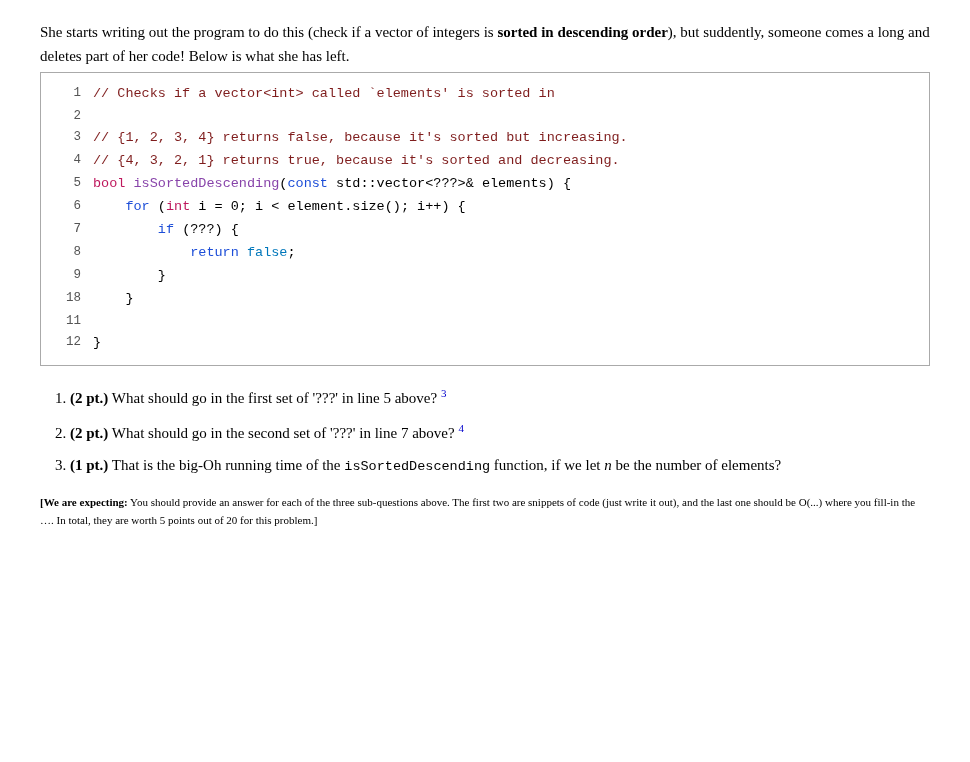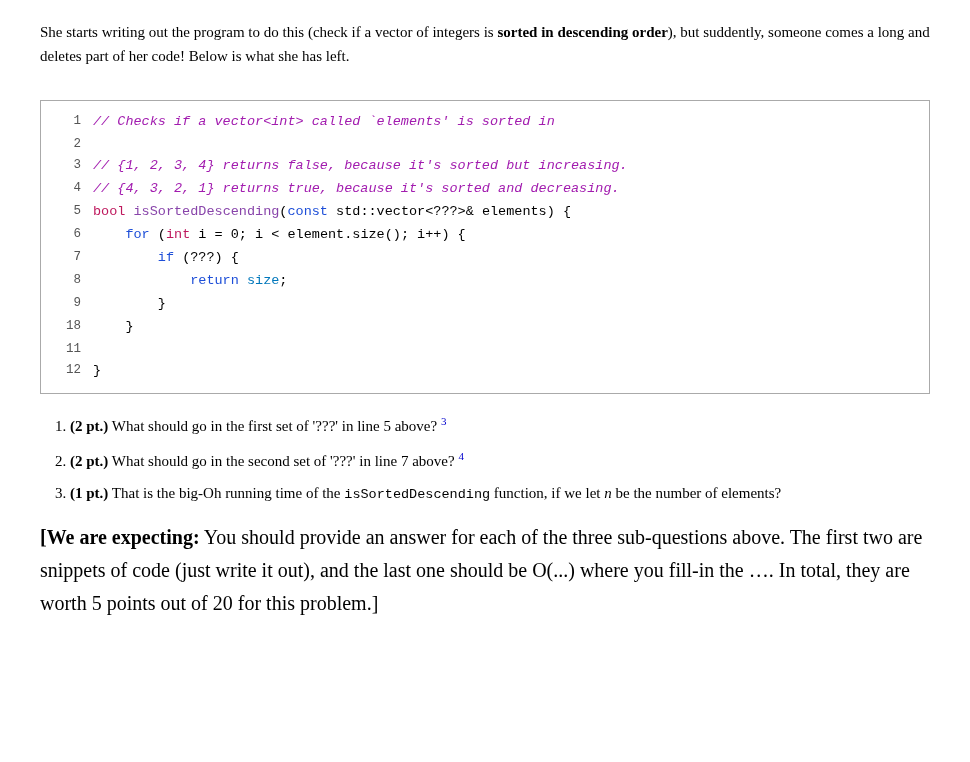--- a/index.html
+++ b/index.html
@@ -13,21 +13,21 @@
       font-family: Georgia, 'Times New Roman', serif;
       font-size: 15px;
       color: #000000;
       padding: 20px 40px;
       width: 970px;
       min-height: 762px;
     }
 
     .intro-text {
       line-height: 1.6;
-      margin-bottom: 32px;
+      margin-bottom: 4px;
       font-size: 15px;
       font-family: Liberation Serif, serif;
     }
 
     .code-block {
       border: 1px solid #aaaaaa;
       margin: 0 0 18px 0;
       padding: 10px 0;
       font-family: 'Courier New', Courier, monospace;
       font-size: 13.5px;
@@ -48,21 +48,21 @@
       flex-shrink: 0;
       font-size: 12.5px;
       user-select: none;
     }
 
     .code-content {
       color: #000000;
     }
 
     
-    .c-comment { color: #a21caf; font-style: italic; }
+    .c-comment { color: #7f1d1d; }
     .c-keyword { color: #1d4ed8; }
     .c-type { color: #be185d; }
     .c-func { color: #8844aa; }
     .c-normal { color: #000000; }
     .c-bool-val { color: #0077bb; }
 
     .questions-section {
       margin-top: 4px;
       font-size: 15px;
       line-height: 1.65;
@@ -92,21 +92,21 @@
       margin-top: 40px;
     }
 
     .code-inline {
       font-family: 'Courier New', Courier, monospace;
       font-size: 13.5px;
     }
 
     .expect-block {
       margin-top: 14px;
-      font-size: 20px;
+      font-size: 11px;
       line-height: 1.65;
     }
   </style>
 </head>
 <body>
 
 <div class="intro-text">
   <span>She starts writing out the program to do this (check if a vector of integers is </span><strong>sorted in descending order</strong><span>), but suddently, someone comes a long and deletes part of her code! Below is what she has left.</span>
 </div>
 
@@ -148,21 +148,21 @@
   <div class="code-line">
     <span class="line-num">7</span>
     <span class="code-content">
       &nbsp;&nbsp;&nbsp;&nbsp;&nbsp;&nbsp;&nbsp;&nbsp;<span class="c-keyword">if</span> <span class="c-normal">(???) {</span>
     </span>
   </div>
 
   <div class="code-line">
     <span class="line-num">8</span>
     <span class="code-content">
-      &nbsp;&nbsp;&nbsp;&nbsp;&nbsp;&nbsp;&nbsp;&nbsp;&nbsp;&nbsp;&nbsp;&nbsp;<span class="c-keyword">return</span> <span class="c-bool-val">size</span><span class="c-normal">;</span>
+      &nbsp;&nbsp;&nbsp;&nbsp;&nbsp;&nbsp;&nbsp;&nbsp;&nbsp;&nbsp;&nbsp;&nbsp;<span class="c-keyword">return</span> <span class="c-bool-val">false</span><span class="c-normal">;</span>
     </span>
   </div>
 
   <div class="code-line">
     <span class="line-num">9</span>
     <span class="code-content c-normal">
       &nbsp;&nbsp;&nbsp;&nbsp;&nbsp;&nbsp;&nbsp;&nbsp;}
     </span>
   </div>
 

